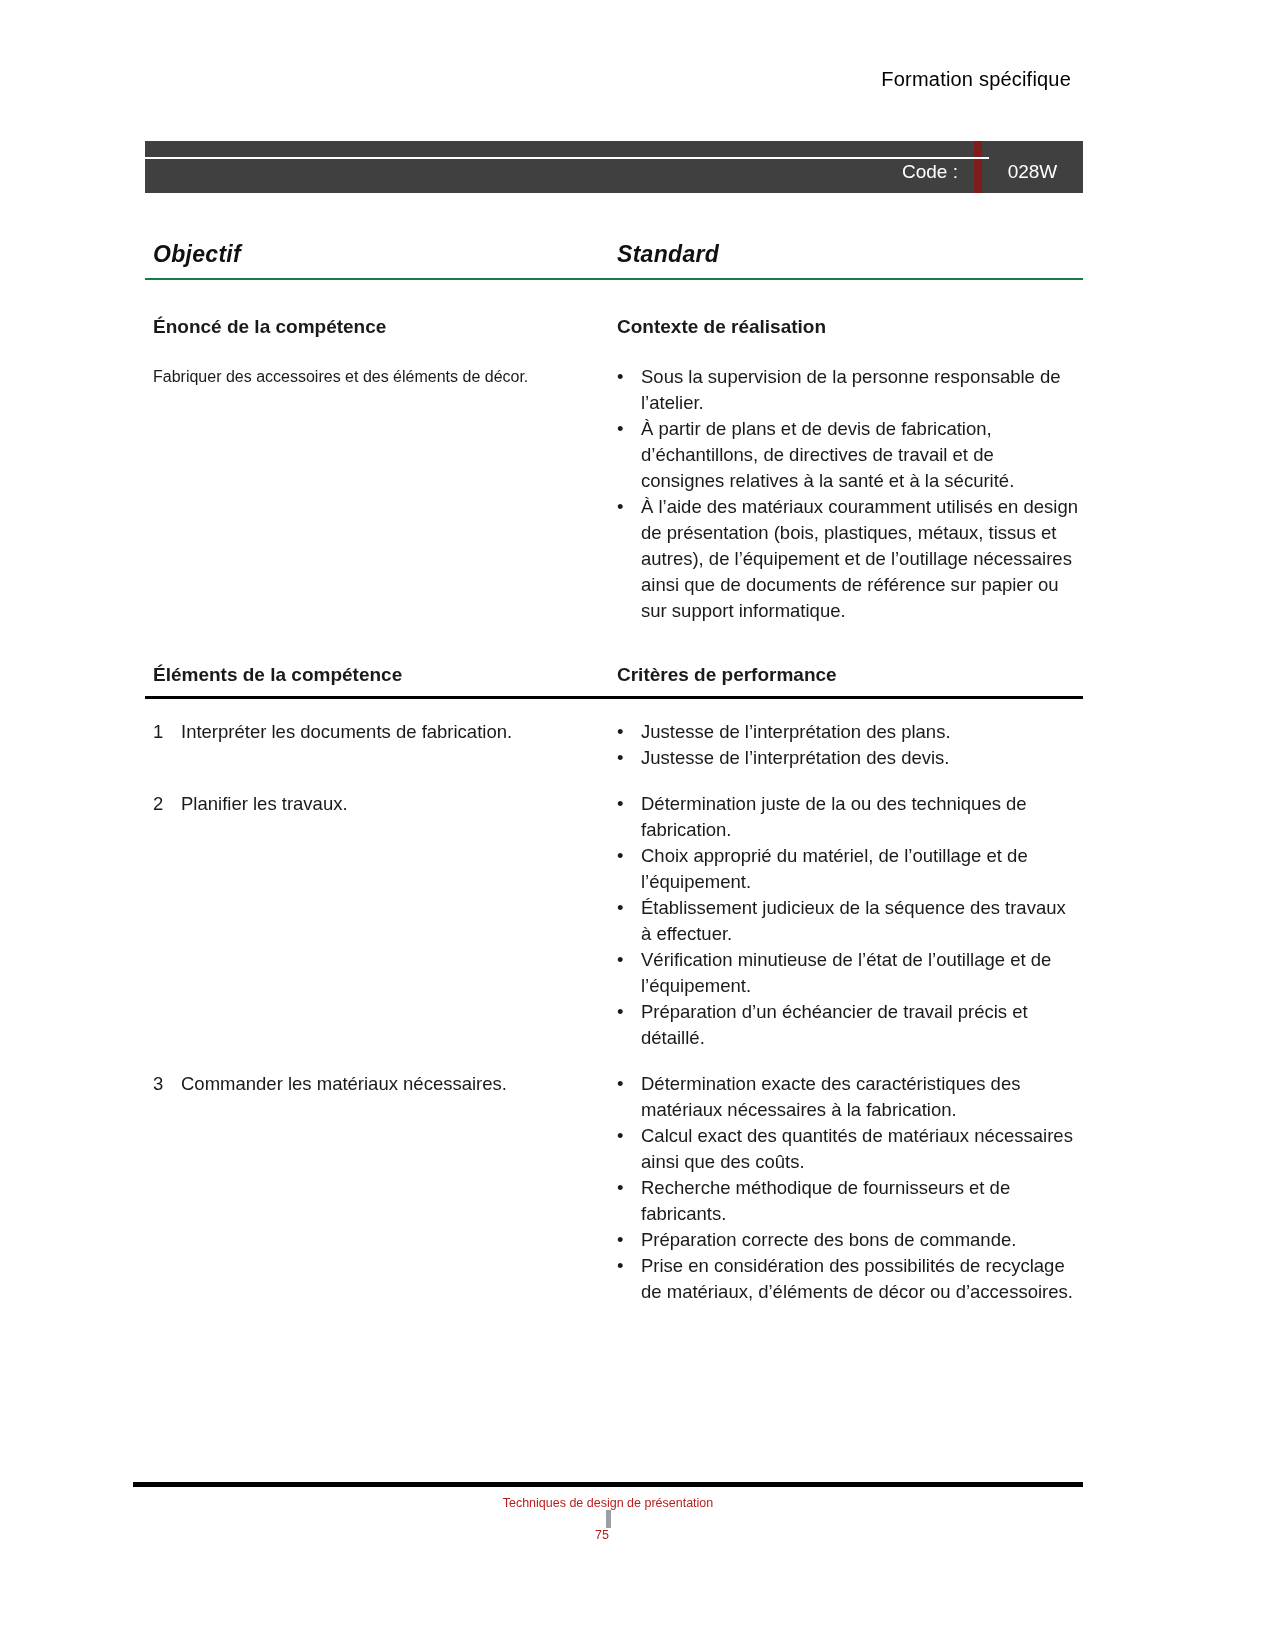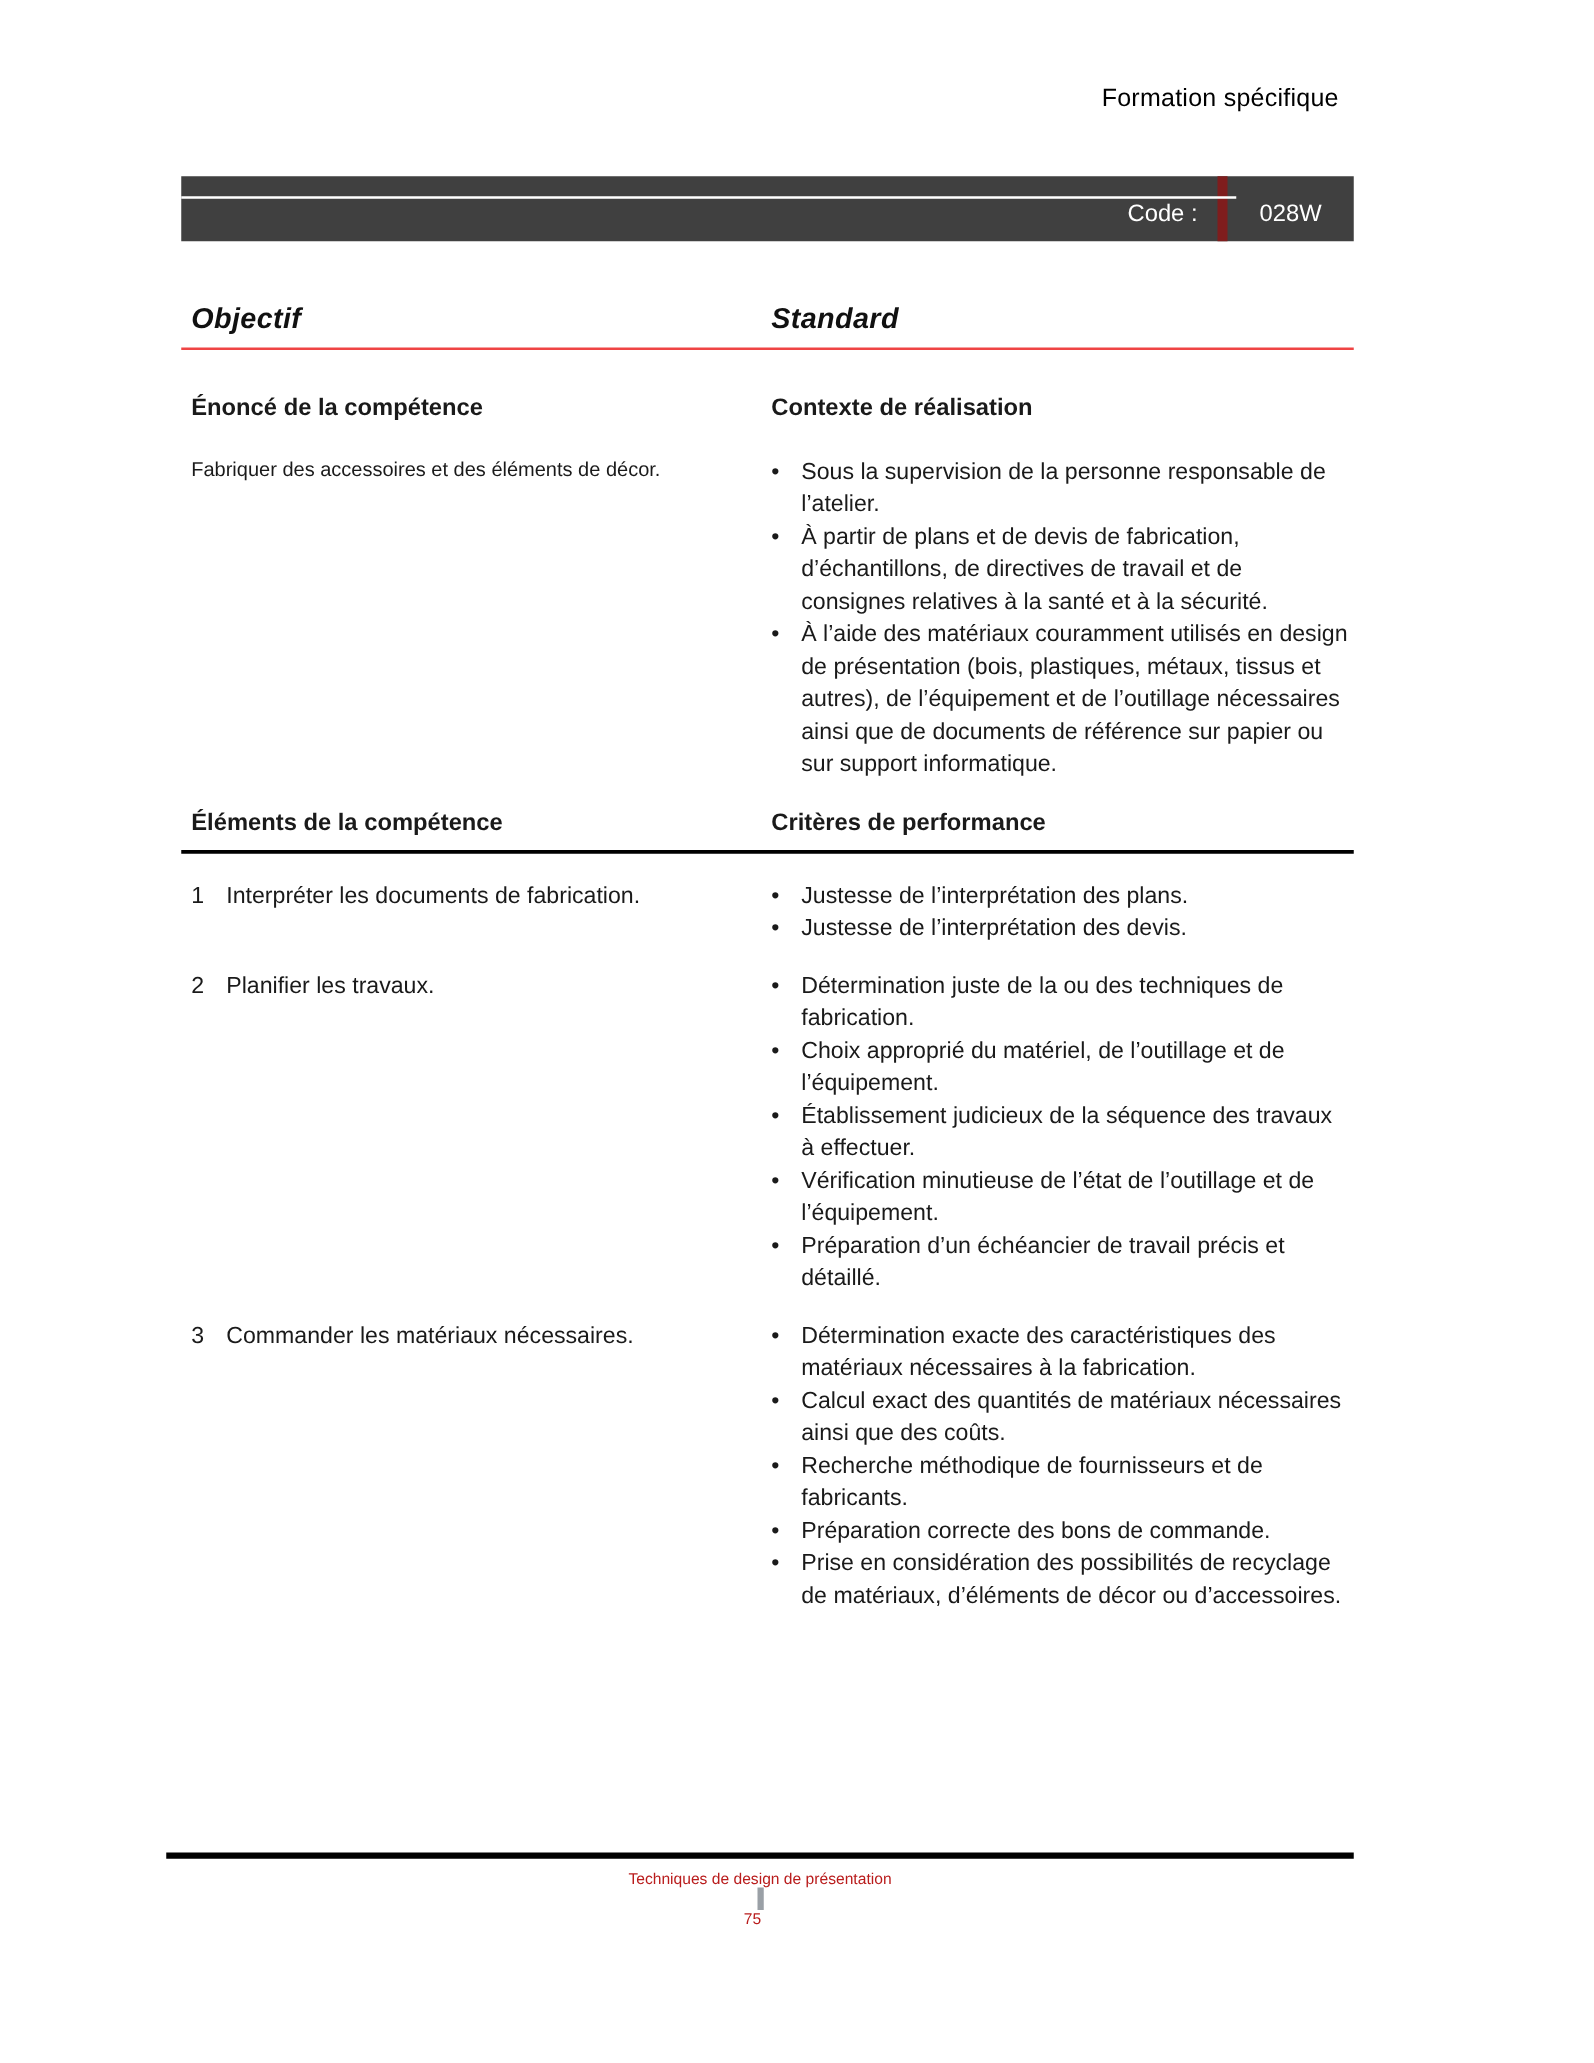--- a/index.html
+++ b/index.html
@@ -36,38 +36,38 @@
     display:flex;align-items:center;justify-content:center;
     box-sizing:border-box;padding-top:10px;
   }
 
   
   .grid{display:grid;grid-template-columns:472px 1fr;}
   .cell-left{padding-left:8px;box-sizing:border-box;padding-right:40px;}
   .cell-right{box-sizing:border-box;padding-right:4px;}
 
   
-  .col-titles{margin-top:48px;border-bottom:2px solid #ef4444;padding-bottom:10px;}
+  .col-titles{margin-top:48px;border-bottom:2px solid #15803d;padding-bottom:10px;}
   .col-title{
     font-size:23px;font-weight:bold;font-style:italic;color:#111;
     letter-spacing:.3px;
   }
 
   
   .sec{margin-top:36px;}
   .sec-heading{font-size:19px;font-weight:bold;}
   .body-text{font-size:16px;line-height:26px;margin-top:26px;}
 
   .bullets{margin-top:26px;}
   .bullet{display:flex;font-size:18.5px;line-height:26px;}
   .bullet .marker{width:24px;flex-shrink:0;}
   .bullet .b-text{flex:1;}
 
   
-  .sec2-head{margin-top:24px;border-bottom:3px solid #000;padding-bottom:10px;}
+  .sec2-head{margin-top:40px;border-bottom:3px solid #000;padding-bottom:10px;}
 
   .row{margin-top:20px;}
   .row:first-of-type{margin-top:22px;}
   .elem{display:flex;font-size:18.5px;line-height:26px;}
   .elem .num{width:28px;flex-shrink:0;}
   .elem .e-text{flex:1;}
 
   
   .footer{position:absolute;top:1482px;left:133px;width:950px;}
   .footer-bar{height:5px;background:#000;}

